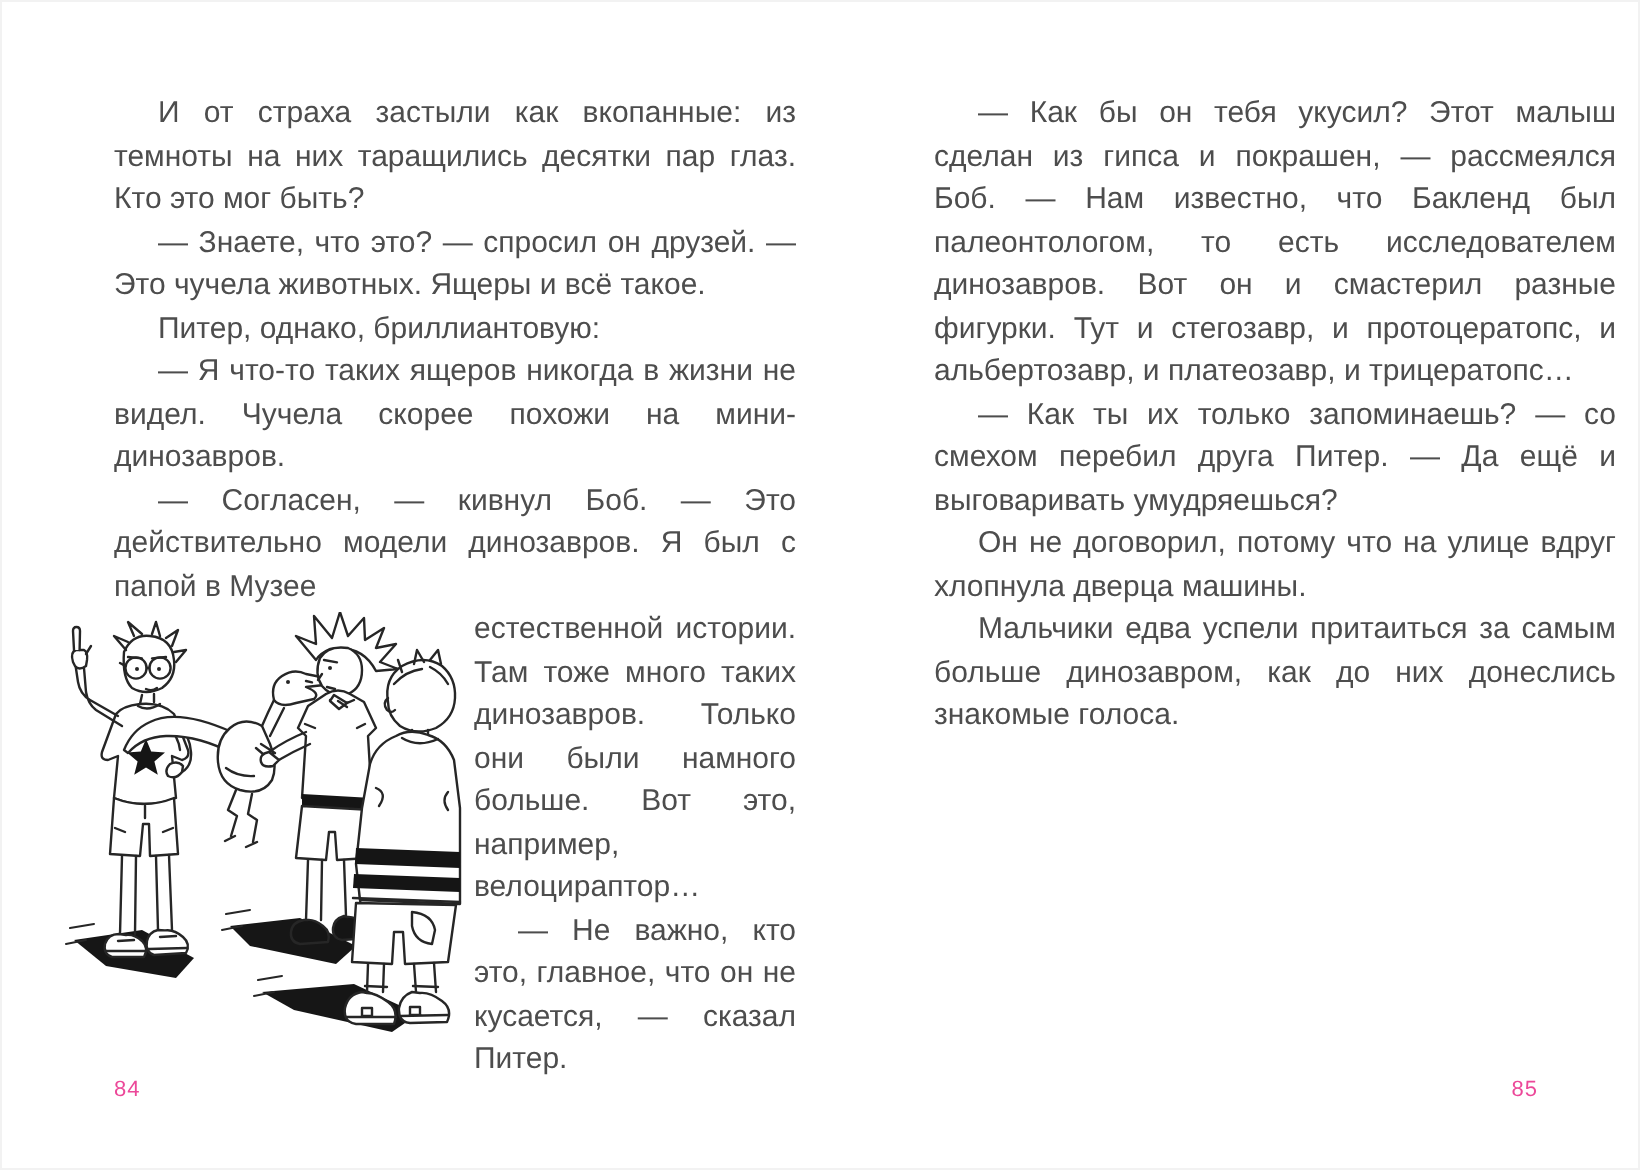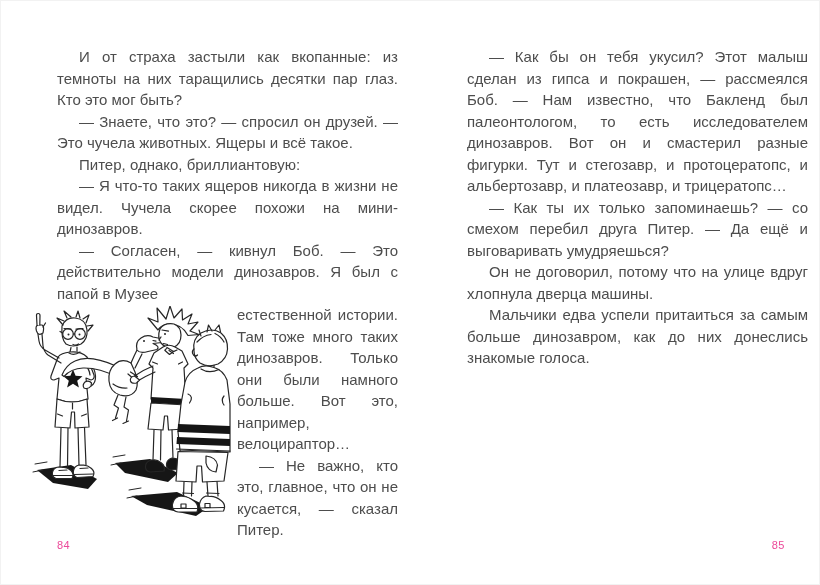--- a/index.html
+++ b/index.html
@@ -16,21 +16,21 @@
   p.para { margin:0; text-align:justify; }
   p.para.indent { text-indent:22px; }
   .illus-row { position:relative; min-height:216px; }
   .illustration { position:absolute; left:-26px; top:2px; width:200px; height:212px; }
   .illustration svg { display:block; width:100%; height:100%; }
   .text-narrow { margin-left:180px; width:161px; }
   .page-num {
     position:absolute; top:527px; font-size:11px; color:#ec4899; letter-spacing:0.5px;margin-top:12px;
   }
   .page-num-left { left:57px; }
-  .page-num-right { right:35px; }
+  .page-num-right { right:51px; }
 </style>
 </head>
 <body>
 
 <div class="screen">
 
   <div class="page-text page-text-left">
     <div>
         <p class="para indent">И от страха застыли как вкопанные: из темноты на них таращились десятки пар глаз. Кто это мог быть?</p>
         <p class="para indent">— Знаете, что это? — спросил он друзей. — Это чучела животных. Ящеры и всё такое.</p>

